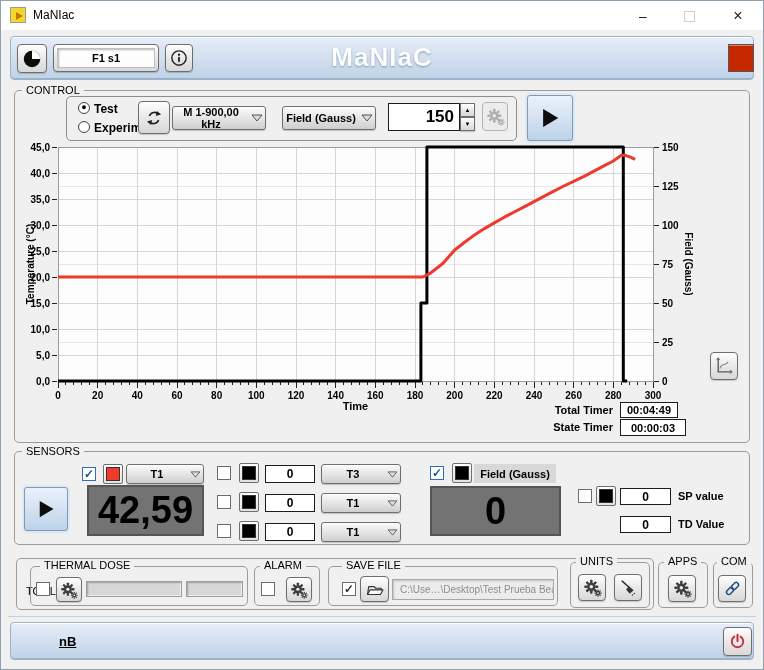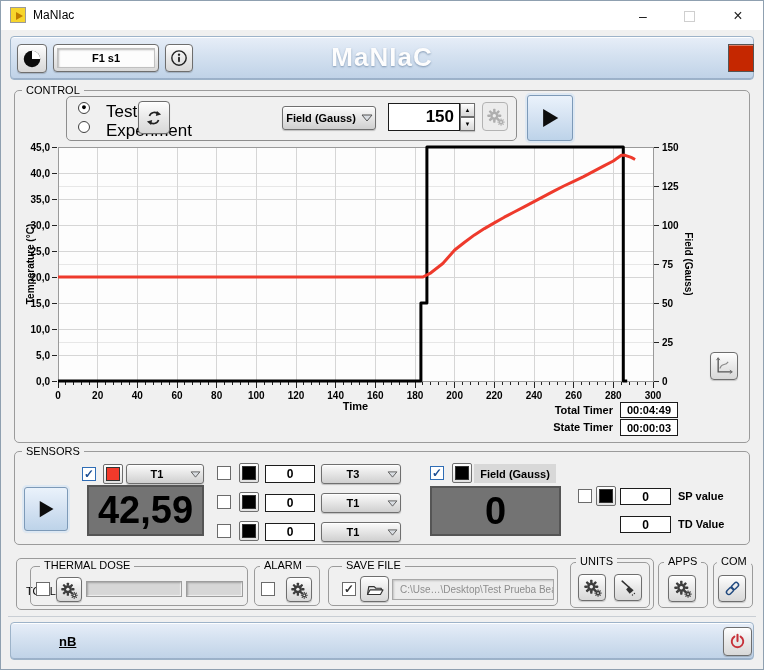--- a/index.html
+++ b/index.html
@@ -49,21 +49,21 @@
   .recessed{position:absolute;background:#f4f4f4;box-sizing:border-box;border:1px solid #c0c0c0;
           box-shadow:inset 1px 1px 2px rgba(0,0,0,.28);display:flex;align-items:center;justify-content:center;}
   .cb{position:absolute;width:14px;height:14px;background:#fff;border:1px solid #6b6b6b;box-sizing:border-box;
       display:flex;align-items:center;justify-content:center;}
   .cb.blue{border-color:#2f6db5;}
   .cb .mark{font-size:12px;font-weight:bold;color:#1d4f94;line-height:1;margin-top:-1px;}
   .cb.plain .mark{color:#333;}
   .radio{position:absolute;width:12px;height:12px;border:1px solid #3f3f3f;border-radius:50%;background:#fff;
          box-sizing:border-box;display:flex;align-items:center;justify-content:center;}
   .rdot{font-size:9px;line-height:1;color:#000;margin-top:-0.5px;}
-  .rlabel{position:absolute;font-size:17px;font-weight:normal;color:#000;white-space:nowrap;margin-left:12px;}
+  .rlabel{position:absolute;font-size:12px;font-weight:bold;color:#000;white-space:nowrap;}
   .swatch{position:absolute;background:linear-gradient(180deg,#fff,#e2e2e2);border:1px solid #6e6e6e;
           border-radius:2px;box-sizing:border-box;display:flex;align-items:center;justify-content:center;}
   .swatch .sw{width:12px;height:12px;border:1px solid #333;}
   .lbl{position:absolute;font-size:11px;font-weight:bold;color:#000;white-space:nowrap;}
   .pathfld{position:absolute;background:#ececec;border:1px solid #a8a8a8;box-sizing:border-box;
            box-shadow:inset 1px 1px 2px rgba(0,0,0,.18);display:flex;align-items:center;gap:3px;
            font-size:10px;color:#8d8d8d;padding:0 4px;overflow:hidden;white-space:nowrap;}
   .bar{position:absolute;background:#d7d7d7;border:1px solid #9d9d9d;box-sizing:border-box;
        box-shadow:inset 1px 1px 2px rgba(0,0,0,.25), inset -1px -1px 1px rgba(255,255,255,.7);}
   #chart-svg{position:absolute;left:22px;top:142px;}
@@ -159,20 +159,28 @@
 
   <div class="btn" style="left:138px;top:101px;width:32px;height:33px;">
     <svg width="20" height="20" viewBox="0 0 24 24">
       <path d="M6.5,9.5 A6.5,6.5 0 0 1 17.5,7.5" fill="none" stroke="#222" stroke-width="2"></path>
       <polygon points="15.5,3.5 20.5,7.8 14.2,9.5" fill="#222"></polygon>
       <path d="M17.5,14.5 A6.5,6.5 0 0 1 6.5,16.5" fill="none" stroke="#222" stroke-width="2"></path>
       <polygon points="8.5,20.5 3.5,16.2 9.8,14.5" fill="#222"></polygon>
     </svg>
   </div>
 
+  <div class="dd" style="left:172px;top:106px;width:94px;height:24px;">
+    <span class="dlab">M 1-900,00 kHz</span>
+    <span class="darr">
+      <svg width="12" height="8" viewBox="0 0 12 8">
+          <polygon points="1,1 11,1 6,7" fill="#d9dde2" stroke="#555" stroke-width="1"></polygon>
+        </svg>
+    </span>
+  </div>
 
   <div class="dd" style="left:282px;top:106px;width:94px;height:24px;">
     <span class="dlab">Field (Gauss)</span>
     <span class="darr">
       <svg width="12" height="8" viewBox="0 0 12 8">
           <polygon points="1,1 11,1 6,7" fill="#d9dde2" stroke="#555" stroke-width="1"></polygon>
         </svg>
     </span>
   </div>
 
@@ -365,21 +373,21 @@
       <path d="M7,15 C10,7 13,13 17,7" fill="none" stroke="#888" stroke-width="1.3"></path>
       <path d="M3,5 L5,2 L7,5 M19,17 L22,19 L19,21" fill="none" stroke="#555" stroke-width="1"></path>
     </svg>
   </div>
 
   <div class="lbl" style="left:500px;top:404px;width:113px;text-align:right;">Total Timer</div>
   <div class="numfld" style="left:620px;top:402px;width:58px;height:16px;font-size:11px;">
     <span>00:04:49</span>
   </div>
   <div class="lbl" style="left:500px;top:421px;width:113px;text-align:right;">State Timer</div>
-  <div class="numfld" style="left:620px;top:419px;width:58px;height:17px;font-size:11px;">
+  <div class="numfld" style="left:620px;top:419px;width:66px;height:17px;font-size:11px;">
     <span>00:00:03</span>
   </div>
 
   <div class="grp" style="left:14px;top:451px;width:736px;height:94px;"></div>
   <div class="glabel" style="left:22px;top:445px;">SENSORS</div>
 
   <div class="playbtn" style="left:24px;top:487px;width:44px;height:44px;">
     <svg width="20" height="20" viewBox="0 0 16 16">
         <polygon points="3,1.5 14,8 3,14.5" fill="#0d0d0d"></polygon>
       </svg>

